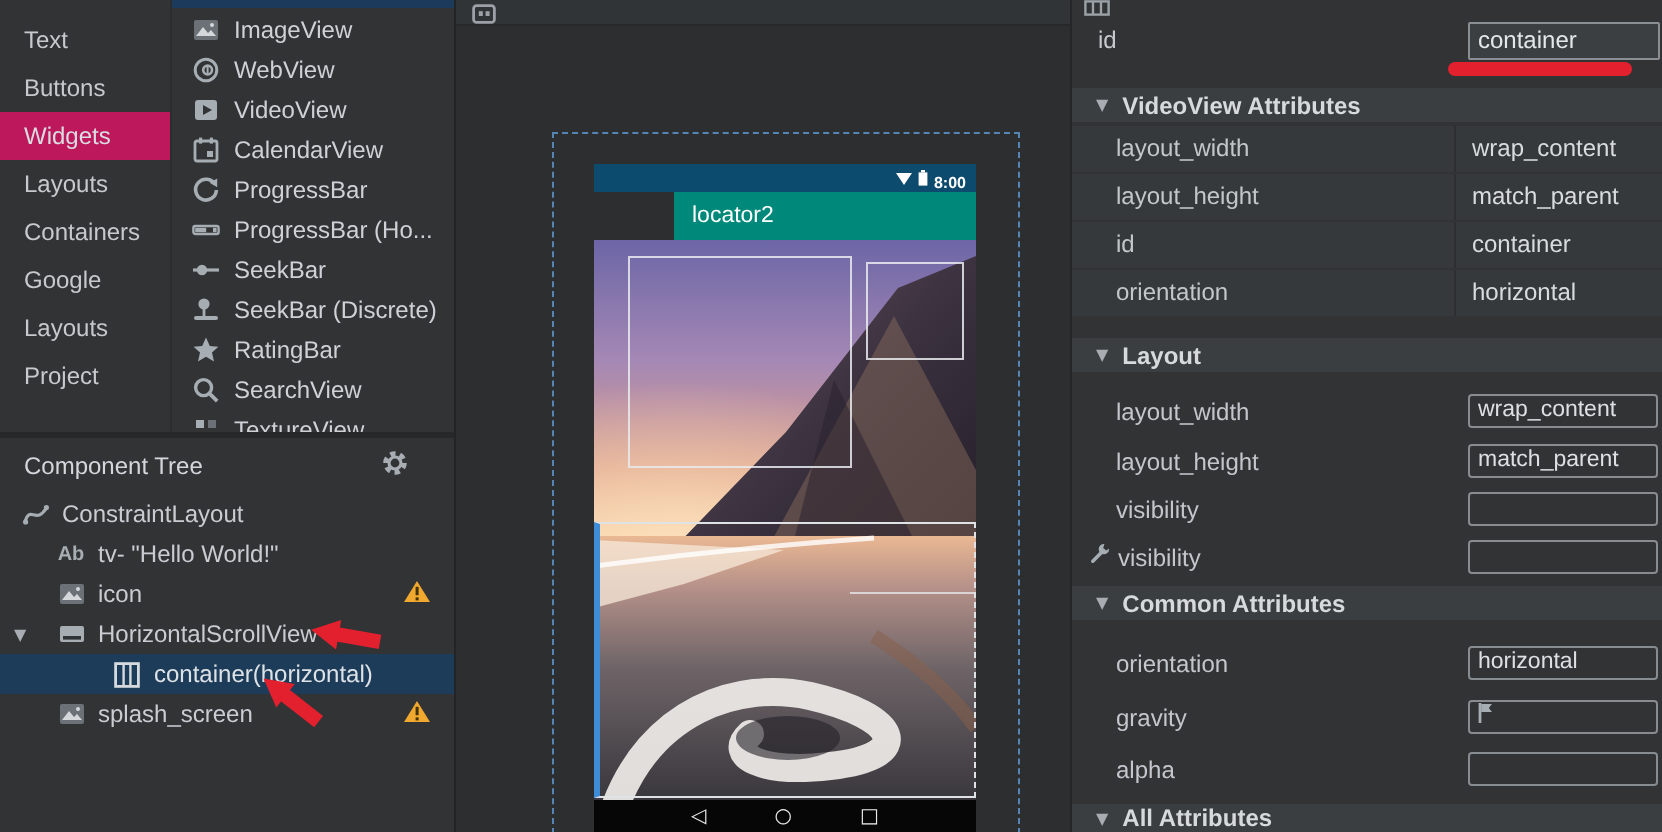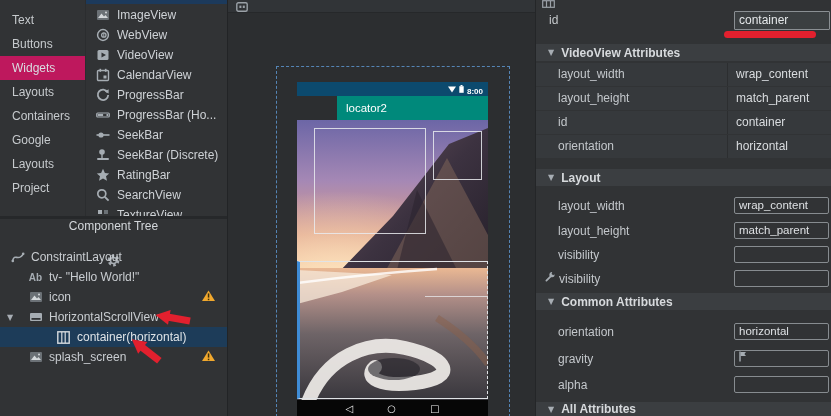--- a/index.html
+++ b/index.html
@@ -15,21 +15,21 @@
   .pal-cats{width:85px;flex:0 0 85px;padding-top:8px;border-right:1px solid #2b2d2f;}
   .pal-cat{height:24px;line-height:24px;padding-left:12px;color:#c6cacd;cursor:default;white-space:nowrap;}
   .pal-cat.selected{background:#be185d;color:#d9dde1;}
   .pal-widgets{flex:1;position:relative;padding-top:5px;overflow:hidden;}
   .pal-sliver{position:absolute;top:0;left:0;right:0;height:4px;background:#1c3a5c;}
   .pal-row{height:20px;display:flex;align-items:center;padding-left:9px;gap:7px;color:#ced2d6;white-space:nowrap;}
   .pal-icon{width:15px;height:15px;flex:0 0 15px;display:flex;align-items:center;justify-content:center;}
 
   
   .tree-panel{position:relative;height:194px;}
-  .tree-header{height:28px;display:flex;align-items:center;padding:0 12px;color:#d3d7db;gap:10px;flex-direction:column;}
+  .tree-header{height:28px;display:flex;align-items:center;padding:0 12px;color:#d3d7db;gap:10px;}
   .tree-header .spacer{flex:1;}
   .minus-bar{width:11px;height:2px;background:#a7adb3;}
   .tree-row{height:20px;display:flex;align-items:center;color:#c9cdd1;white-space:nowrap;position:relative;}
   .tree-row.selected{background:#1d3c59;color:#dde2e6;}
   .t-ind1{padding-left:10px;} .t-ind2{padding-left:28px;} .t-ind3{padding-left:56px;}
   .t-icon{width:15px;height:14px;flex:0 0 15px;display:flex;align-items:center;justify-content:center;margin-right:6px;}
   .t-caret{position:absolute;left:7px;font-size:8px;color:#a7adb3;font-family:"DejaVu Sans",sans-serif;}
   .t-warn{margin-left:auto;margin-right:12px;}
   .ab-glyph{font-size:10px;font-weight:bold;color:#a6adb3;}
   .annot-arrow{position:absolute;z-index:30;}

